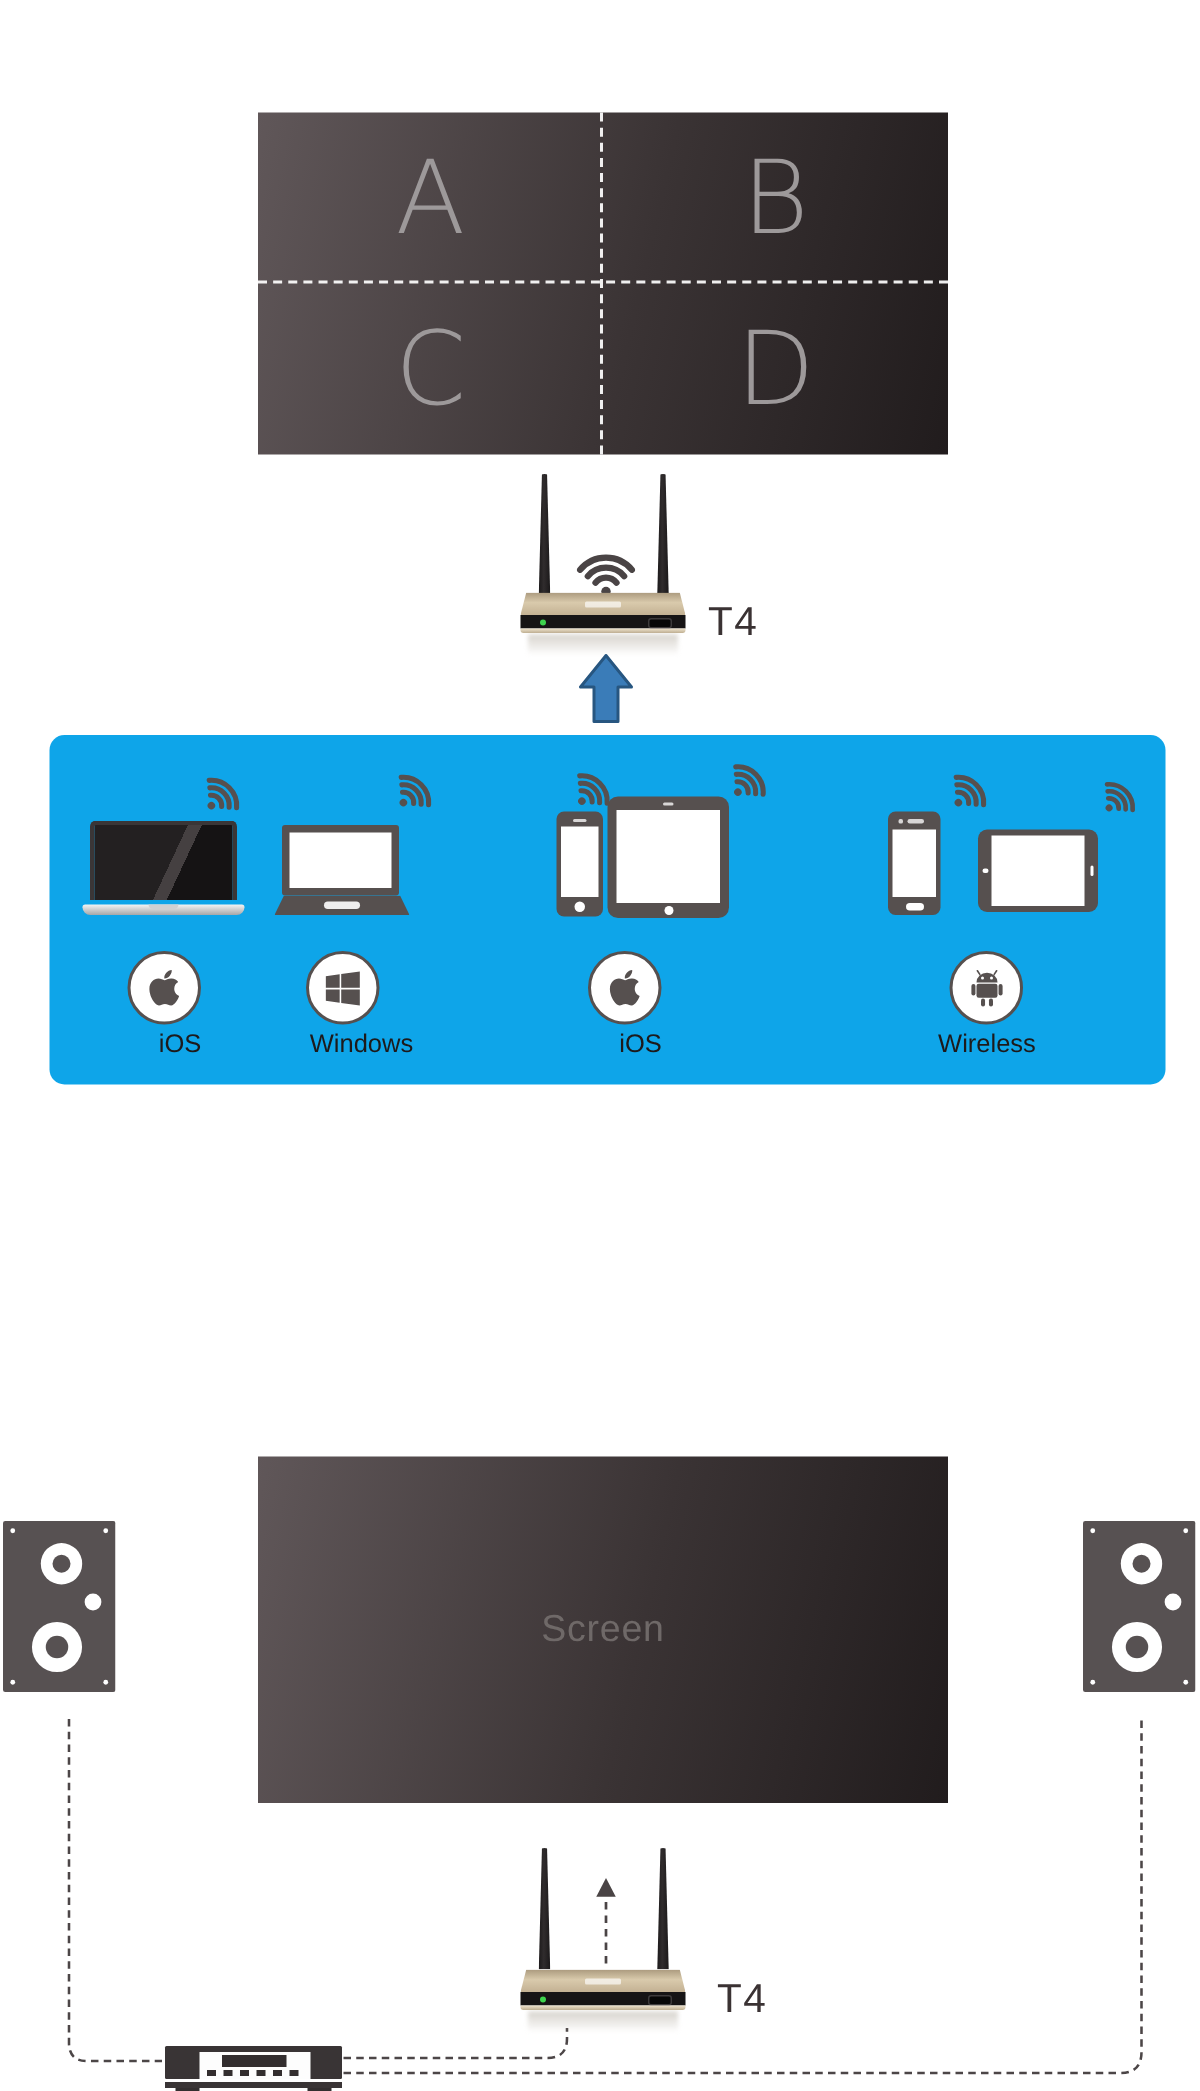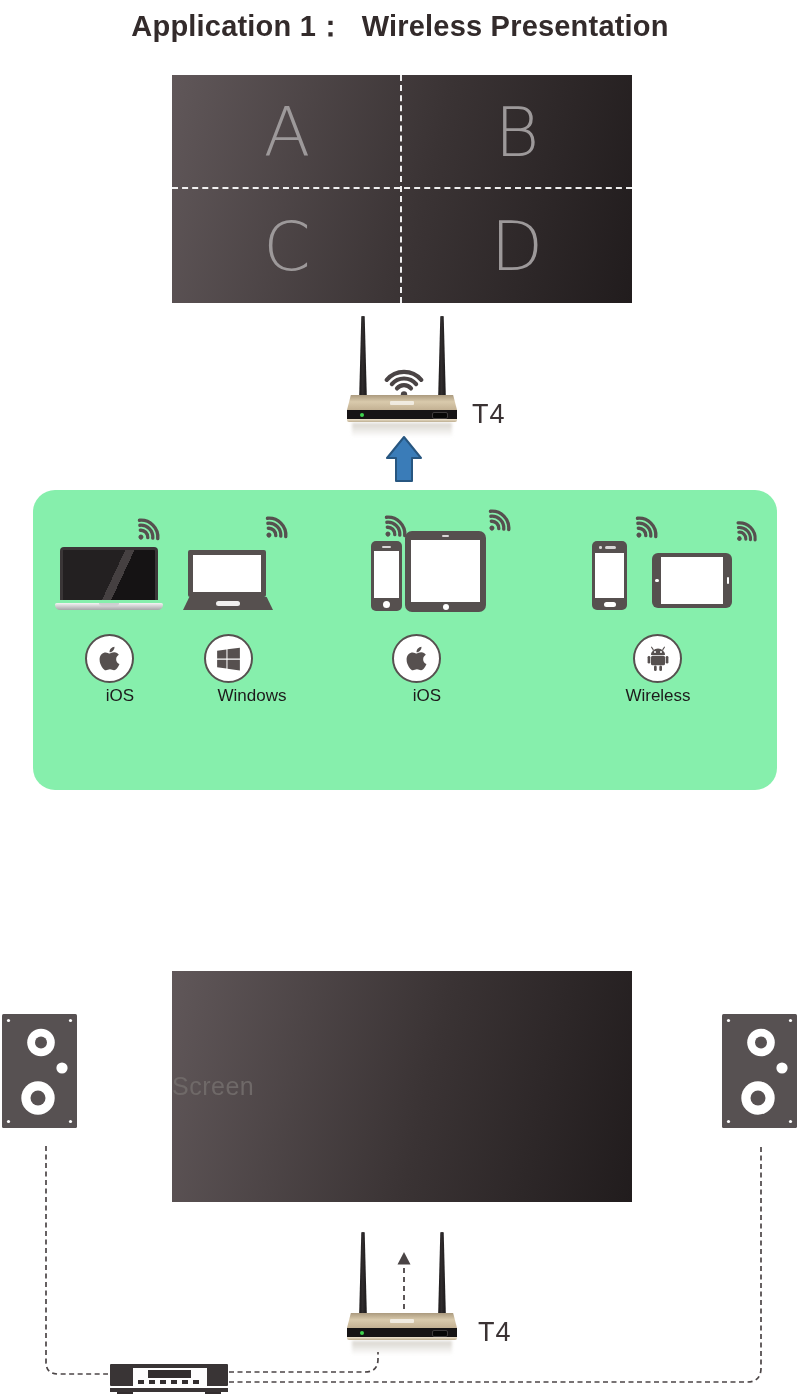--- a/index.html
+++ b/index.html
@@ -7,21 +7,21 @@
         font-family:"Liberation Sans",sans-serif;}
 
   
   .app-title{position:absolute;left:0;width:800px;text-align:center;font-weight:bold;
              font-size:29px;line-height:36px;color:#332b2b;white-space:pre;letter-spacing:.2px;}
 
   
   .screen{position:absolute;left:172px;width:460px;
           background:linear-gradient(103deg,#605759 0%,#3a3334 55%,#211c1d 100%);}
   .screen1{top:75px;height:228px;}
-  .screen2{top:971px;height:231px;display:flex;align-items:center;}
+  .screen2{top:971px;height:231px;display:flex;align-items:center;justify-content:center;}
   .quad{position:absolute;width:230px;height:114px;display:flex;align-items:center;justify-content:center;
         font-size:68px;font-weight:300;color:#9d999a;font-family:"DejaVu Sans","Liberation Sans",sans-serif;}
   .qa{left:0;top:0}.qb{left:230px;top:0}.qc{left:0;top:114px}.qd{left:230px;top:114px}
   .div-v{position:absolute;left:228px;top:0;height:228px;border-left:2px dashed rgba(255,255,255,.92);}
   .div-h{position:absolute;left:0;top:112px;width:460px;border-top:2px dashed rgba(255,255,255,.92);}
   .screen-label{font-size:25px;font-weight:300;color:#6f6968;letter-spacing:.5px;}
 
   
   .t4{position:absolute;left:347px;width:110px;}
   .t4-1{top:316px;height:121px;}
@@ -52,21 +52,21 @@
 
   
   .wifi{position:absolute;}
   .wifi svg{display:block;}
   .wifi45{transform:rotate(45deg);}
 
   
   .bluearrow{position:absolute;left:385px;top:436px;}
 
   
-  .panel{position:absolute;left:33px;top:490px;width:744px;height:300px;background:#86efac;border-radius:22px;}
+  .panel{position:absolute;left:33px;top:490px;width:744px;height:233px;background:#0ea5e9;border-radius:10px;}
   .macbook{position:absolute;left:22px;top:57px;width:108px;height:64px;}
   .mb-screen{position:absolute;left:5px;top:0;width:92px;height:50px;border:3px solid #3a3637;border-bottom:none;
              border-radius:4px 4px 0 0;
              background:linear-gradient(115deg,#232021 0%,#232021 54%,#454041 54%,#454041 62%,#151314 62%);}
   .mb-base{position:absolute;left:0;top:56px;width:108px;height:7px;border-radius:2px 2px 6px 6px;
            background:linear-gradient(180deg,#f4f4f4,#a6a7a9);}
   .mb-notch{position:absolute;left:44px;top:56px;width:20px;height:3px;background:#cfd0d2;border-radius:0 0 4px 4px;}
   .winlap{position:absolute;left:150px;top:60px;width:90px;height:61px;}
   .wl-screen{position:absolute;left:5px;top:0;width:68px;height:37px;border:5px solid #56504f;background:#fff;border-radius:2px;}
   .wl-base{position:absolute;left:0;top:47px;width:90px;height:13px;background:#56504f;
@@ -103,21 +103,20 @@
 
   
   .cables{position:absolute;left:0;top:1130px;}
   .dasharrow{position:absolute;left:396px;top:1252px;}
 </style>
 </head>
 <body>
 
 <div class="page">
 
-  <div class="app-title" style="top:8px">Application 1：  Wireless Presentation</div>
 
   <div class="screen screen1">
     <div class="quad qa">A</div>
     <div class="quad qb">B</div>
     <div class="quad qc">C</div>
     <div class="quad qd">D</div>
     <div class="div-v"></div>
     <div class="div-h"></div>
   </div>
 
@@ -242,21 +241,21 @@
         <path fill="#56504f" d="M318.7 268.7c-.2-36.7 16.4-64.4 50-84.8-18.8-26.9-47.2-41.7-84.7-44.6-35.5-2.8-74.3 20.7-88.5 20.7-15 0-49.4-19.7-76.4-19.7C63.3 141.2 4 184.8 4 273.5q0 39.3 14.4 81.2c12.8 36.7 59 126.7 107.2 125.2 25.2-.6 43-17.9 75.8-17.9 31.8 0 48.3 17.9 76.4 17.9 48.6-.7 90.4-82.5 102.6-119.3-65.2-30.7-61.7-90-61.7-91.9zm-56.6-164.2c27.3-32.4 24.8-61.9 24-72.5-24.1 1.4-52 16.4-67.9 34.9-17.5 19.8-27.8 44.3-25.6 71.9 26.1 2 49.9-11.4 69.5-34.3z"></path>
       </svg>
     </div>
     <div class="badge-label" style="left:27px">iOS</div>
 
     <div class="badge" style="left:171px">
       <svg width="23" height="26" viewBox="0 0 448 512">
         <path fill="#56504f" d="M0 93.7l183.6-25.3v177.4H0V93.7zm0 324.6l183.6 25.3V268.4H0v149.9zm203.8 28L448 480V268.4H203.8v177.9zm0-380.6v180.1H448V32L203.8 65.7z"></path>
       </svg>
     </div>
-    <div class="badge-label" style="left:159px">Windows</div>
+    <div class="badge-label" style="left:148px">Windows</div>
 
     <div class="badge" style="left:359px">
       <svg width="21" height="27" viewBox="0 0 384 512">
         <path fill="#56504f" d="M318.7 268.7c-.2-36.7 16.4-64.4 50-84.8-18.8-26.9-47.2-41.7-84.7-44.6-35.5-2.8-74.3 20.7-88.5 20.7-15 0-49.4-19.7-76.4-19.7C63.3 141.2 4 184.8 4 273.5q0 39.3 14.4 81.2c12.8 36.7 59 126.7 107.2 125.2 25.2-.6 43-17.9 75.8-17.9 31.8 0 48.3 17.9 76.4 17.9 48.6-.7 90.4-82.5 102.6-119.3-65.2-30.7-61.7-90-61.7-91.9zm-56.6-164.2c27.3-32.4 24.8-61.9 24-72.5-24.1 1.4-52 16.4-67.9 34.9-17.5 19.8-27.8 44.3-25.6 71.9 26.1 2 49.9-11.4 69.5-34.3z"></path>
       </svg>
     </div>
     <div class="badge-label" style="left:334px">iOS</div>
 
     <div class="badge" style="left:600px">
       <svg width="24" height="26" viewBox="0 0 24 26">

